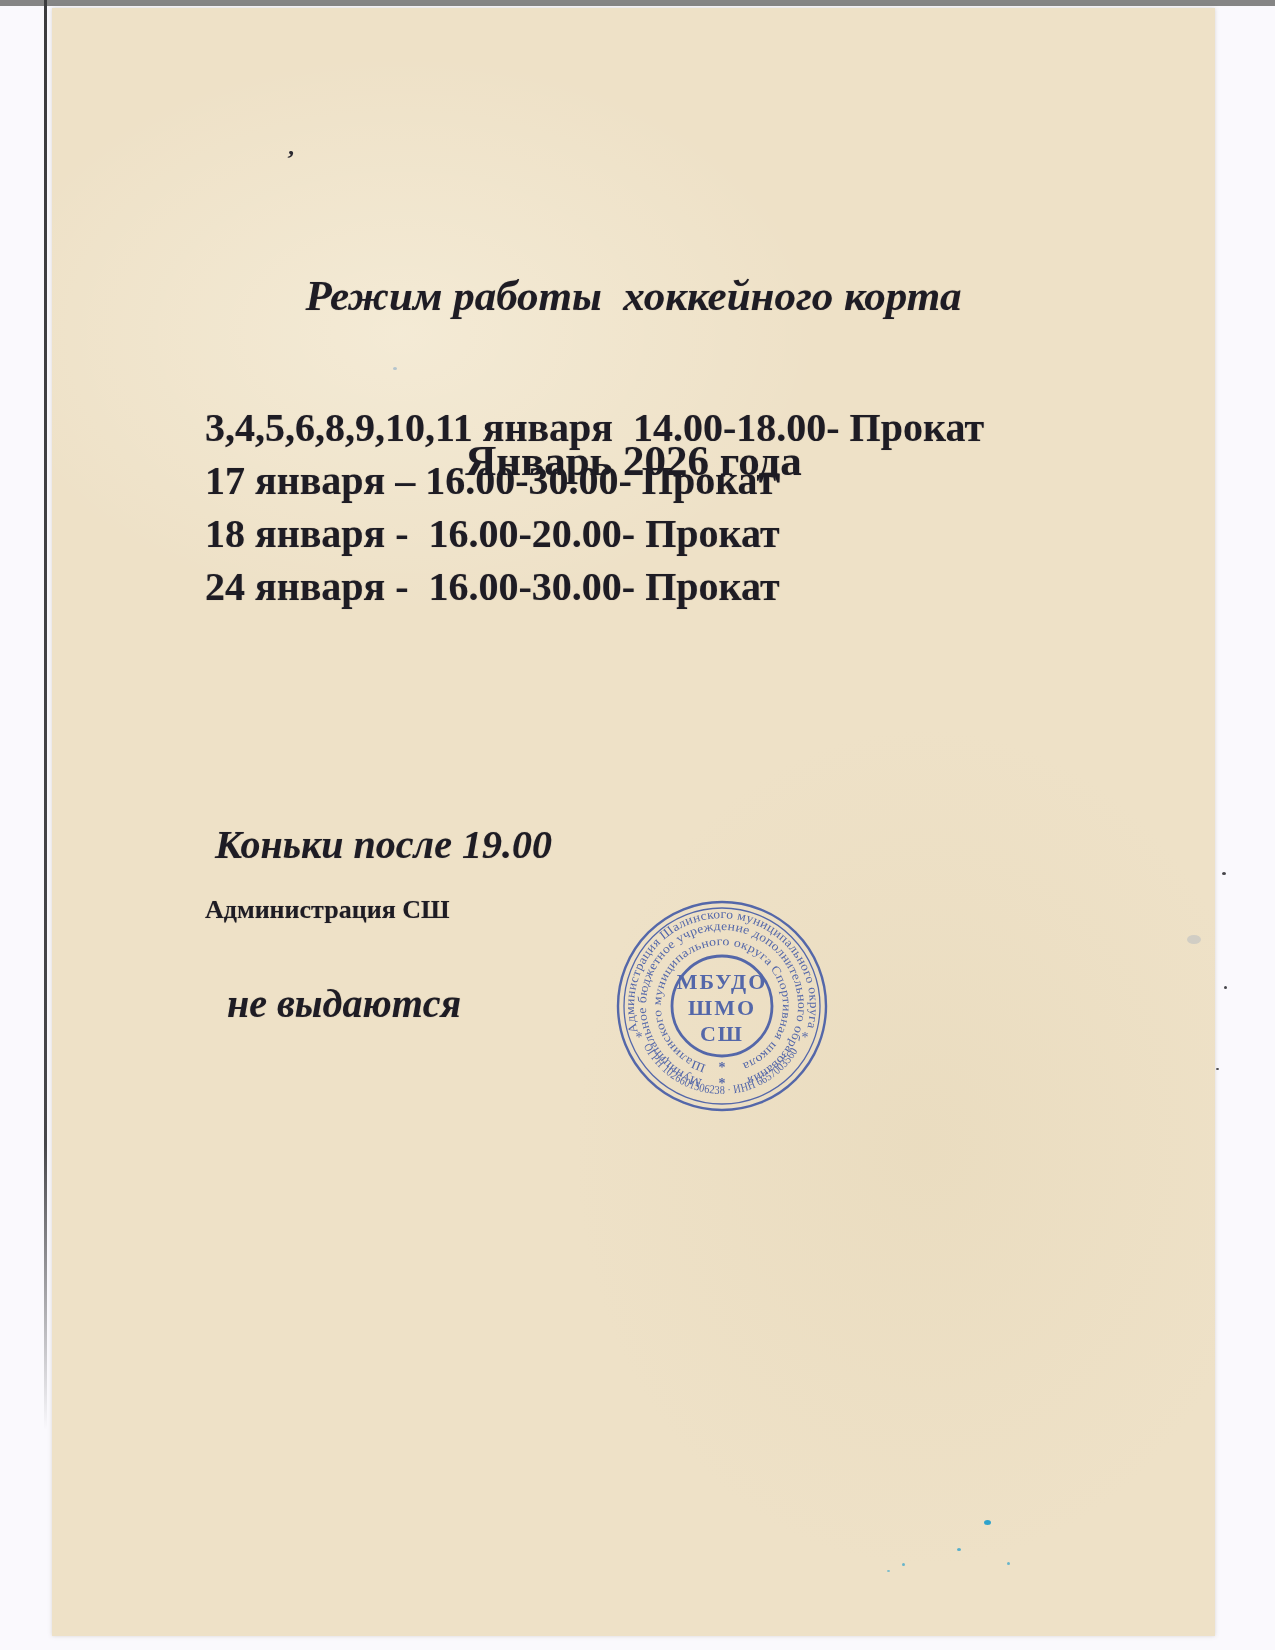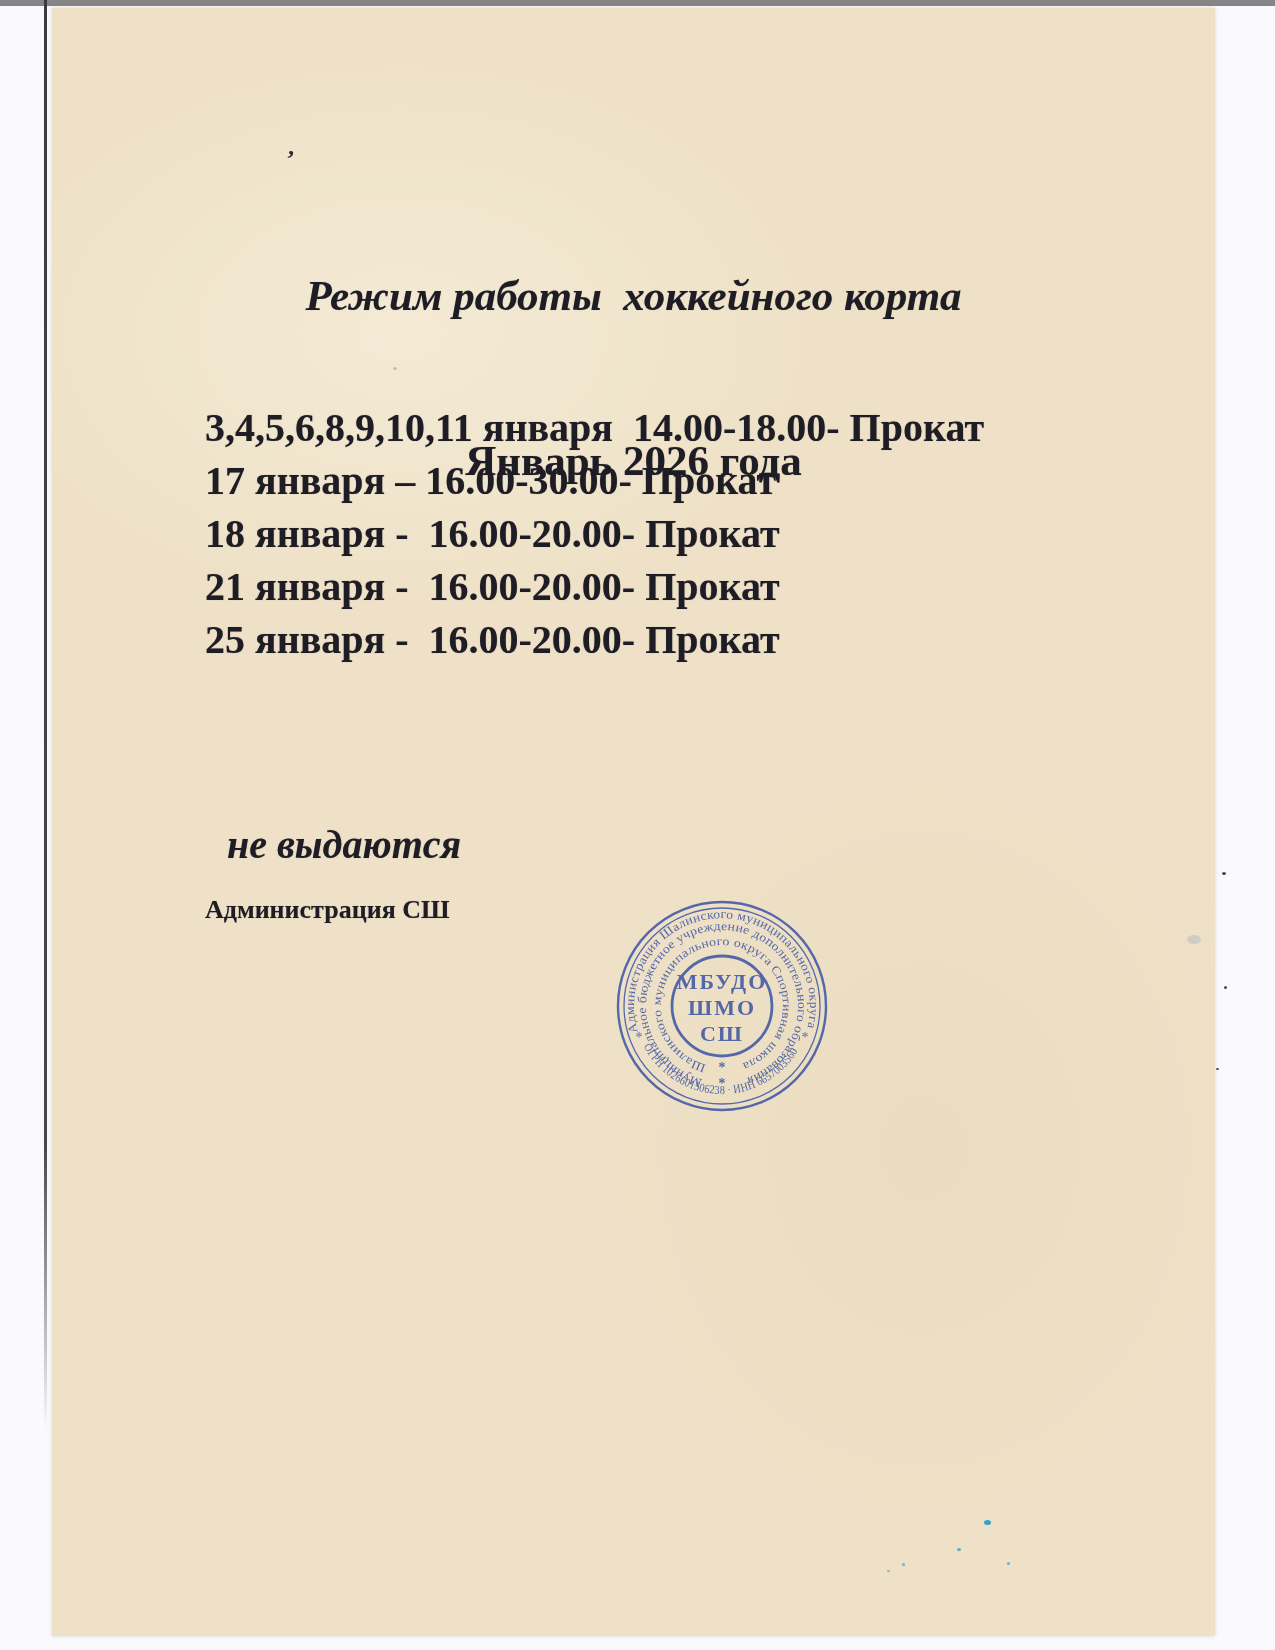--- a/index.html
+++ b/index.html
@@ -85,25 +85,25 @@
 
     <div class="title">
       <div class="title-line italic">Режим работы  хоккейного корта</div>
       <div class="title-line">Январь 2026 года</div>
     </div>
 
     <div class="schedule">
       <div class="schedule-line">3,4,5,6,8,9,10,11 января  14.00-18.00- Прокат</div>
       <div class="schedule-line">17 января – 16.00-30.00- Прокат</div>
       <div class="schedule-line">18 января -  16.00-20.00- Прокат</div>
-      <div class="schedule-line">21 января -  16.00-20.00- Прокат</div>
-      <div class="schedule-line">25 января -  16.00-20.00- Прокат</div>
+      <div class="schedule-line">24 января -  16.00-30.00- Прокат</div>
     </div>
 
     <div class="note">
+      <div class="note-line1">Коньки после 19.00</div>
       <div class="note-line2">не выдаются</div>
     </div>
 
     <div class="signature">Администрация СШ</div>
 
     <svg class="stamp" viewBox="-115 -115 230 230" xmlns="http://www.w3.org/2000/svg">
       <defs>
         <path id="arcTopOuter" d="M -84.2 25.7 A 88 88 0 1 1 84.2 25.7" fill="none"></path>
         <path id="arcBottomOuter" d="M -78.4 40 A 88 88 0 0 0 78.4 40" fill="none"></path>
         <path id="arcMiddle" d="M -19.7 73.4 A 76 76 0 1 1 19.7 73.4" fill="none"></path>

